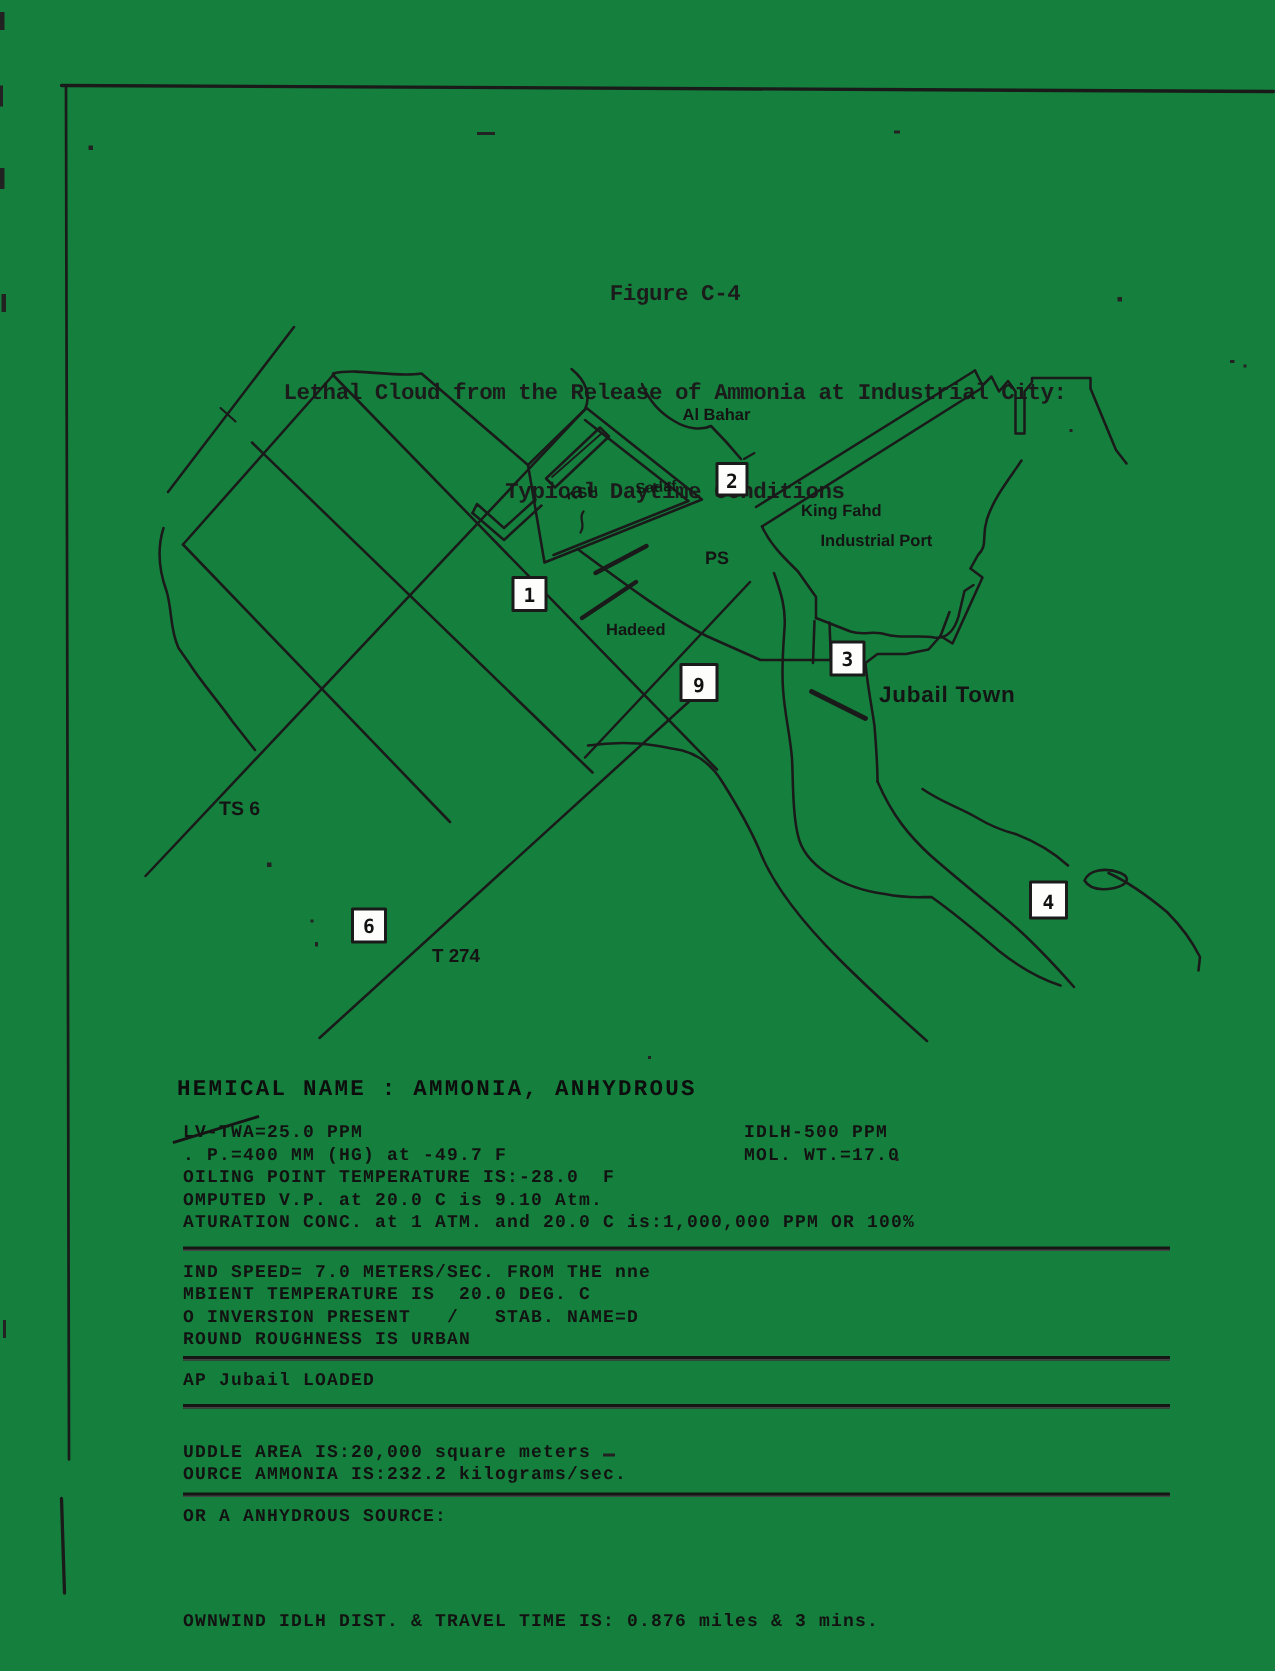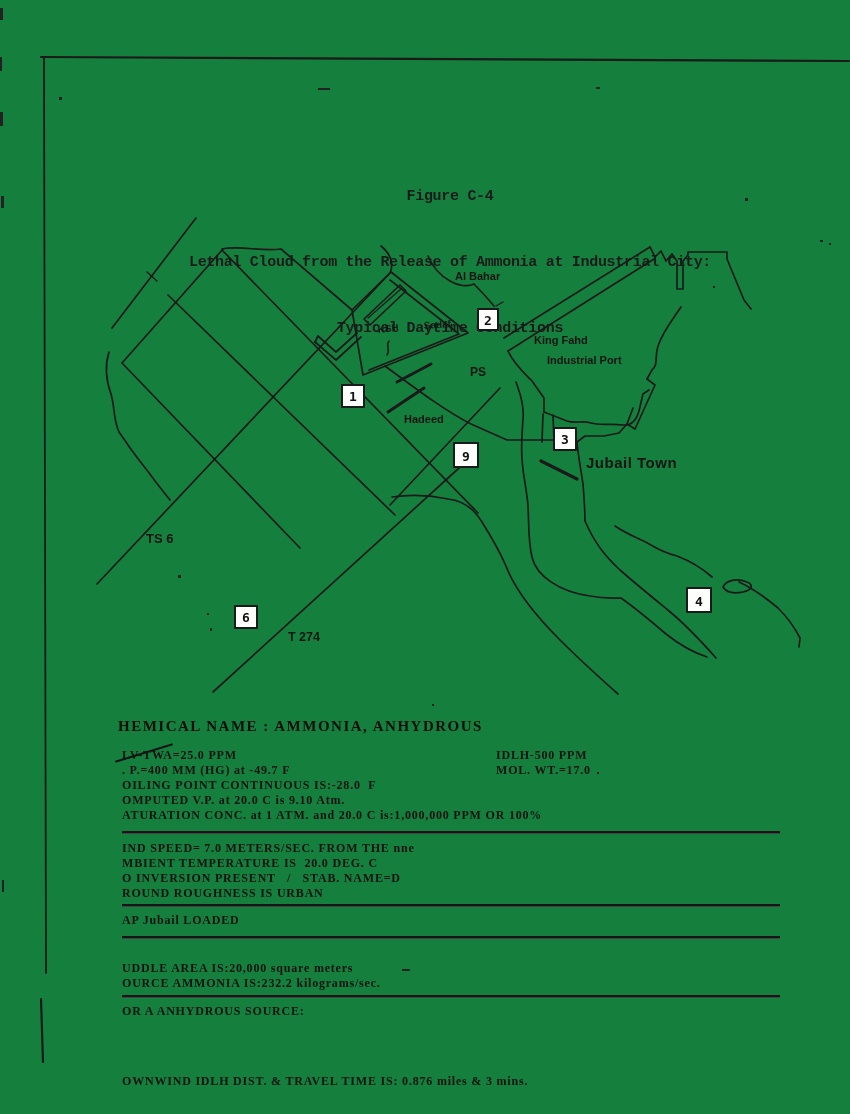--- a/index.html
+++ b/index.html
@@ -12,21 +12,21 @@
   
   .fig-title{
     position:absolute;left:120px;top:142px;width:660px;text-align:center;
     font-family:"Liberation Mono","DejaVu Sans Mono",monospace;
     font-weight:700;font-size:15px;line-height:22px;color:#1b1b1b;
     letter-spacing:-0.3px;white-space:pre;
   }
   
   .tl{
     position:absolute;left:122px;
-    font-family:Liberation Serif, serif;font-weight:700;
+    font-family:Liberation Mono, monospace;font-weight:700;
     font-size:12px;letter-spacing:0.8px;white-space:pre;color:#121212;
   }
   .tl.right{left:496px;}
   .tl.hdr{
     left:118px;font-size:15px;letter-spacing:1.5px;color:#0d0d0d;
   }
   .rule{
     position:absolute;left:122px;width:658px;height:2px;background:#161616;
     border-bottom:1px solid #444;
   }
@@ -152,21 +152,21 @@
 
   <div class="tl hdr" style="top:718px">HEMICAL NAME : AMMONIA, ANHYDROUS</div>
 
   <div class="tl" style="top:748px">LV-TWA=25.0 PPM</div>
   <div class="tl right" style="top:748px">IDLH-500 PPM</div>
   <div class="slash"></div>
 
   <div class="tl" style="top:763px">. P.=400 MM (HG) at -49.7 F</div>
   <div class="tl right" style="top:763px">MOL. WT.=17.0</div>
 
-  <div class="tl" style="top:778px">OILING POINT CONTINUOUS IS:-28.0  F</div>
+  <div class="tl" style="top:778px">OILING POINT TEMPERATURE IS:-28.0  F</div>
   <div class="tl" style="top:793px">OMPUTED V.P. at 20.0 C is 9.10 Atm.</div>
   <div class="tl" style="top:808px">ATURATION CONC. at 1 ATM. and 20.0 C is:1,000,000 PPM OR 100%</div>
 
   <div class="rule" style="top:831px"></div>
 
   <div class="tl" style="top:841px">IND SPEED= 7.0 METERS/SEC. FROM THE nne</div>
   <div class="tl" style="top:856px">MBIENT TEMPERATURE IS  20.0 DEG. C</div>
   <div class="tl" style="top:871px">O INVERSION PRESENT   /   STAB. NAME=D</div>
   <div class="tl" style="top:886px">ROUND ROUGHNESS IS URBAN</div>
 

